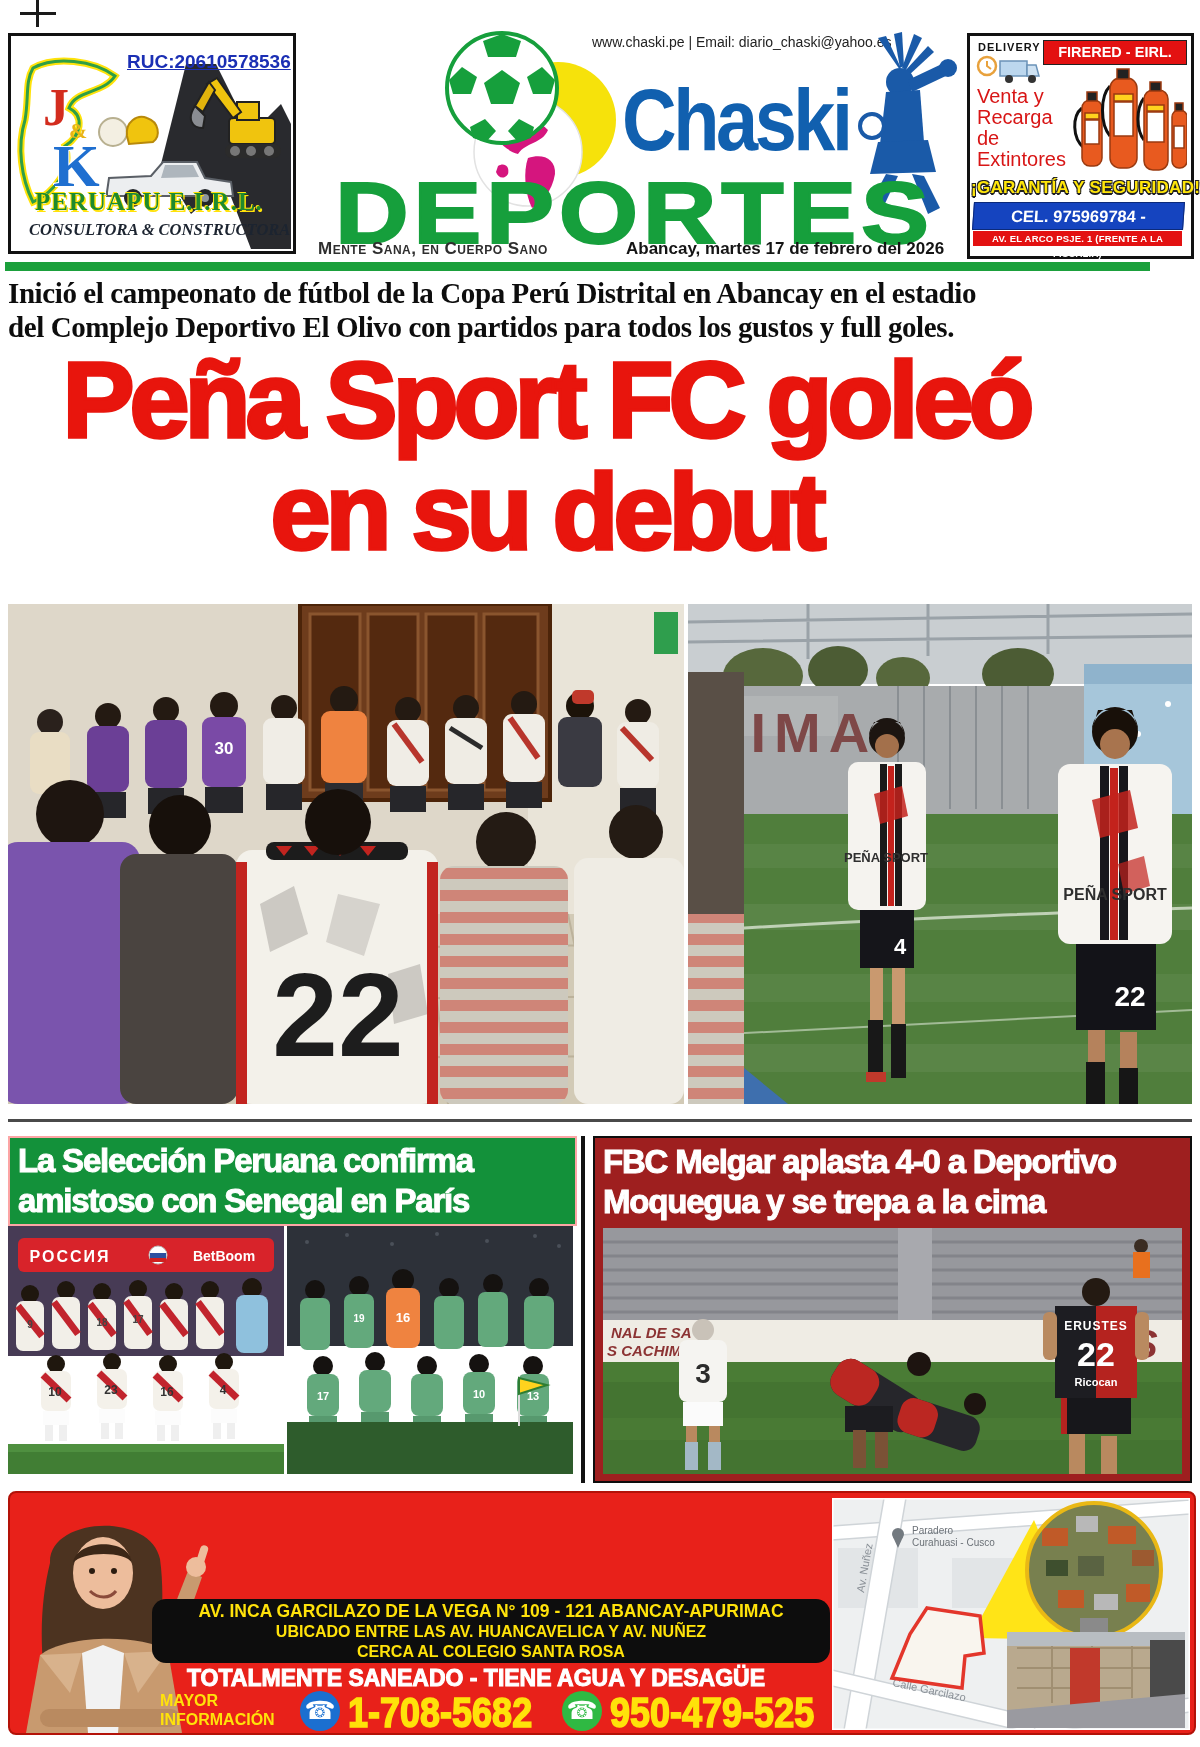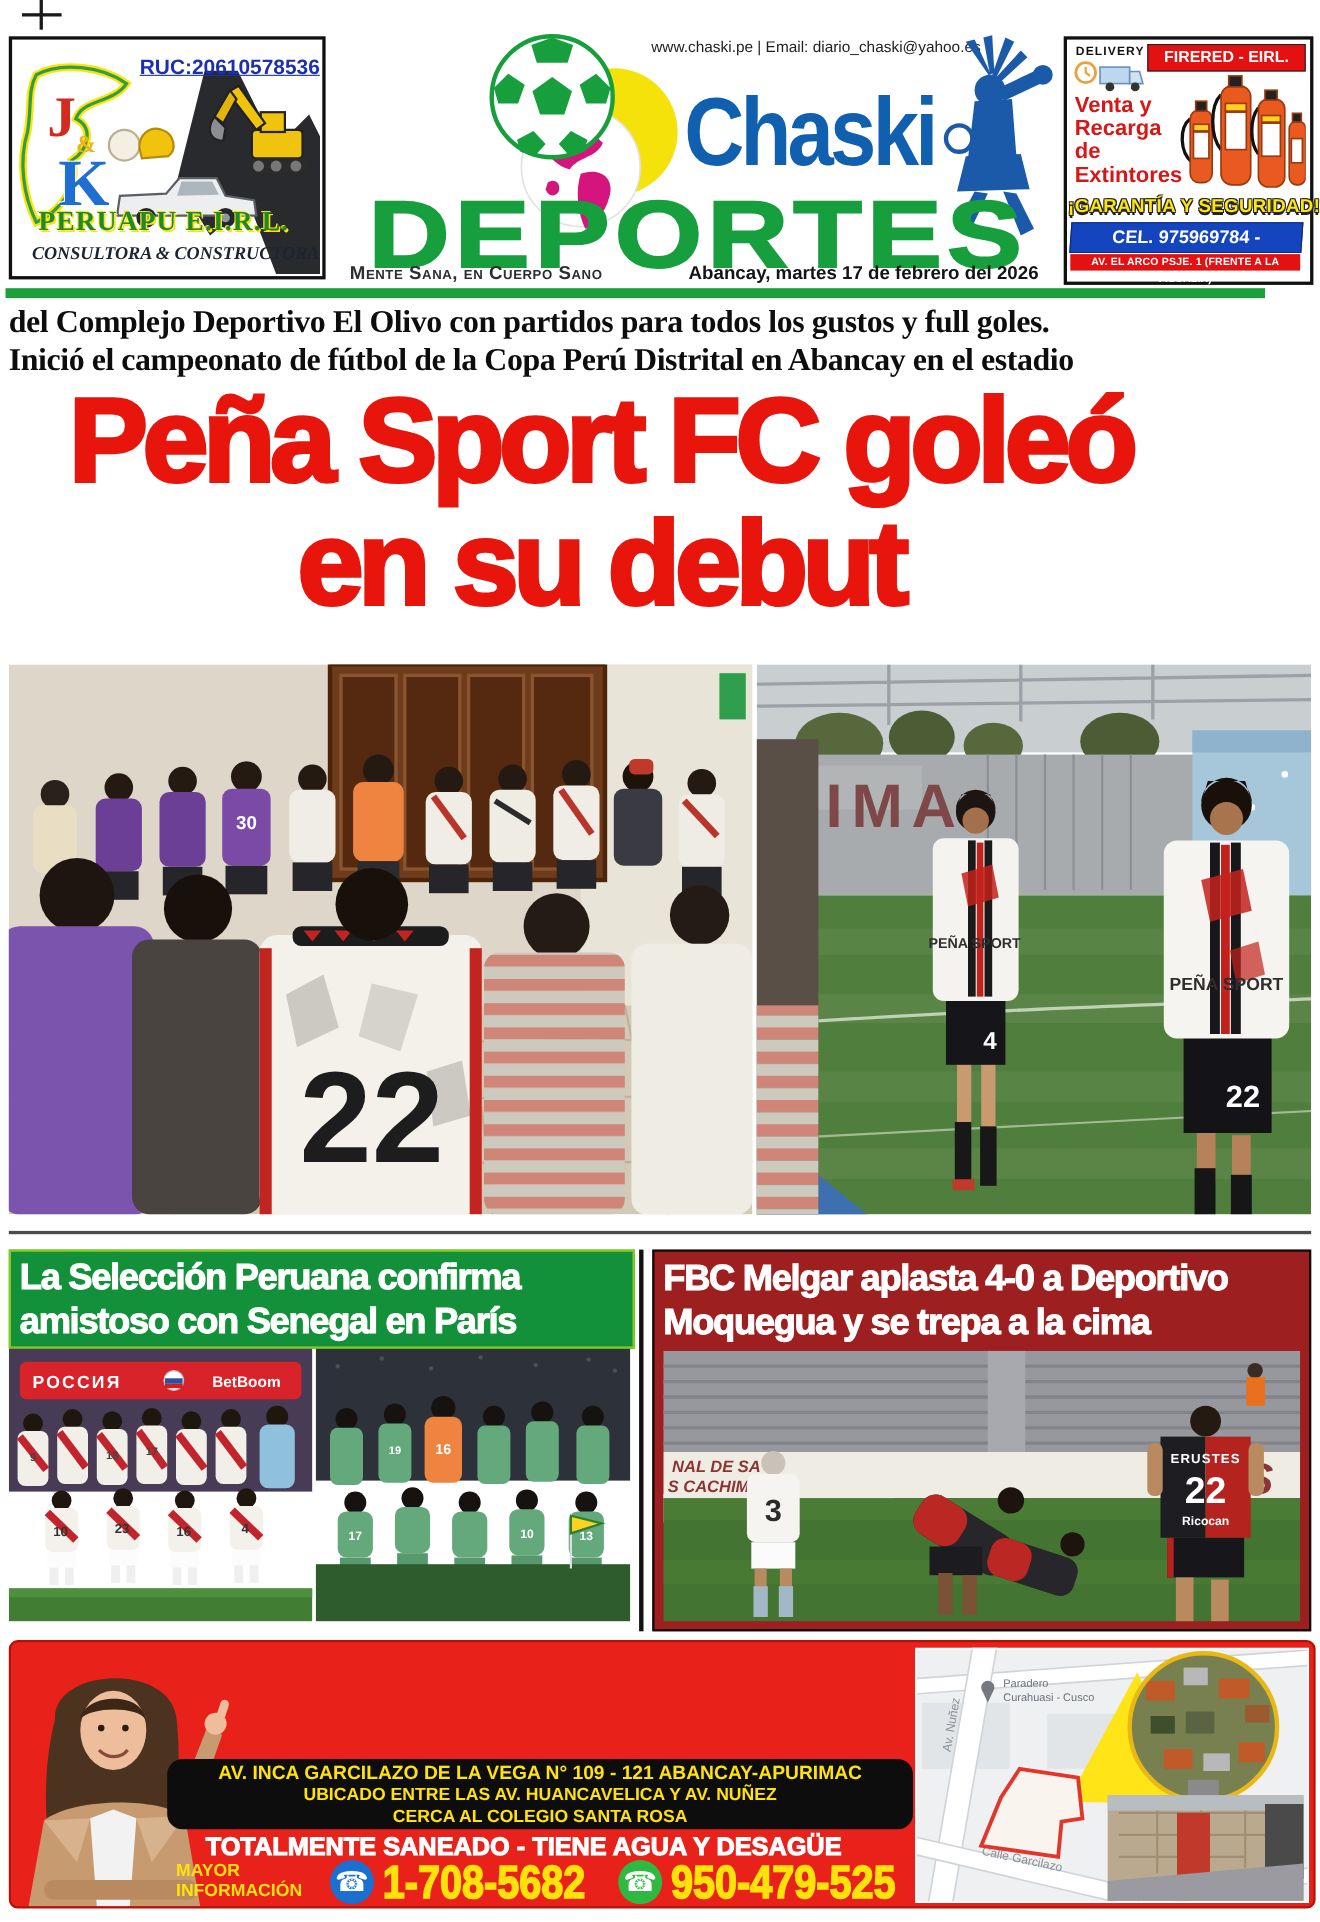--- a/index.html
+++ b/index.html
@@ -26,39 +26,39 @@
   .mono-amp{font-family:"Liberation Serif",serif;font-weight:bold;font-size:22px;color:#e9b417;}
   .mono-k{font-family:"Liberation Serif",serif;font-weight:bold;font-size:60px;color:#1f6fd0;
           text-shadow:1px 1px 0 #fff,-1px -1px 0 #fff;}
   .company{font-family:"Liberation Serif",serif;font-size:25px;font-weight:bold;color:#1e8a2e;
            letter-spacing:1px;text-shadow:1.5px 1.5px 0 #ffe20a,-1px -1px 0 #ffe20a;}
   .subtitle{font-family:"Liberation Serif",serif;font-style:italic;font-weight:bold;
             font-size:16.5px;color:#1c2430;}
   .delivery{font-size:11px;font-weight:bold;color:#111;letter-spacing:1px;}
   .firered{background:#e31111;border:1.5px solid #222;color:#fff;font-weight:bold;
            font-size:14.5px;text-align:center;line-height:23px;}
-  .service{color:#d81616;font-weight:bold;font-size:20px;line-height:21px;}
+  .service{color:#d81616;font-weight:normal;font-size:20px;line-height:21px;}
   .guarantee{color:#ffe60a;font-weight:bold;font-size:17px;letter-spacing:.3px;text-align:center;
       text-shadow:-1px -1px 0 #222,1px -1px 0 #222,-1px 1px 0 #222,1px 1px 0 #222,0 2px 0 #222;}
   .bluebar{background:#1544bf;color:#fff;font-weight:bold;font-size:16.5px;text-align:center;
            line-height:26px;border:1px solid #0c2a7a;transform:skewX(-4deg);}
   .redbar{background:#e31111;color:#fff;font-weight:bold;font-size:9.5px;text-align:center;
           line-height:15px;letter-spacing:.2px;}
 
   
   .kicker{font-family:"Liberation Serif",serif;font-weight:bold;font-size:29px;color:#0d0d0d;
           letter-spacing:-.4px;line-height:34px;}
   .headline{width:1092px;text-align:center;color:#e8150d;font-weight:bold;
             font-size:108px;line-height:112px;letter-spacing:-5px;
             -webkit-text-stroke:3.5px #e8150d;}
 
   
   .storybox{color:#fff;font-weight:bold;font-size:33px;line-height:40px;letter-spacing:-1.2px;
             padding:3px 8px;-webkit-text-stroke:1px #fff;}
-  .box-green{background:#13913a;border:2px solid #84cc16;}
+  .box-green{background:#13913a;border:2px solid #fca5a5;}
   .panel-red{background:#9e1f1f;border:2px solid #0d0d0d;}
 
   
   .landad{background:#e8211a;border-radius:8px;border:2px solid #b31208;}
   .land-title{font-weight:bold;font-size:58px;color:#0d0d0d;letter-spacing:-1px;
               -webkit-text-stroke:2.5px #0d0d0d;text-align:center;line-height:1;}
   .land-area{font-weight:bold;font-size:52px;color:#e31313;-webkit-text-stroke:2px #e31313;
              text-align:center;line-height:1;}
   .land-black{background:#0d0d0d;border-radius:14px;color:#ffe20a;text-align:center;}
   .land-addr1{font-weight:bold;font-size:17.5px;line-height:21px;}
@@ -200,22 +200,22 @@
       </g>
     </svg>
     <div class="abs guarantee nowrap" style="left:1px;top:142px;width:215px;">¡GARANTÍA Y SEGURIDAD!</div>
     <div class="abs bluebar" style="left:3px;top:166px;width:209px;height:26px;">CEL. 975969784 - 957123022</div>
     <div class="abs redbar" style="left:3px;top:195px;width:209px;height:15px;">AV. EL ARCO PSJE. 1 (FRENTE A LA FISCALIA)</div>
   </div>
 
   <div class="abs greenbar" style="left:5px;top:262px;width:1145px;height:9px;"></div>
 
   <div class="abs kicker nowrap" style="left:8px;top:276px;width:1184px;">
+    <div>Inició el campeonato de fútbol de la Copa Perú Distrital en Abancay en el estadio</div>
     <div>del Complejo Deportivo El Olivo con partidos para todos los gustos y full goles.</div>
-    <div>Inició el campeonato de fútbol de la Copa Perú Distrital en Abancay en el estadio</div>
   </div>
 
   <div class="abs headline nowrap" style="left:0;top:344px;">
     <div>Peña Sport FC goleó</div>
     <div>en su debut</div>
   </div>
 
   <svg class="abs" style="left:8px;top:604px;" width="676" height="500" viewBox="0 0 676 500" preserveAspectRatio="none">
     <defs>
       <pattern id="stripesRW" width="10" height="22" patternUnits="userSpaceOnUse">

